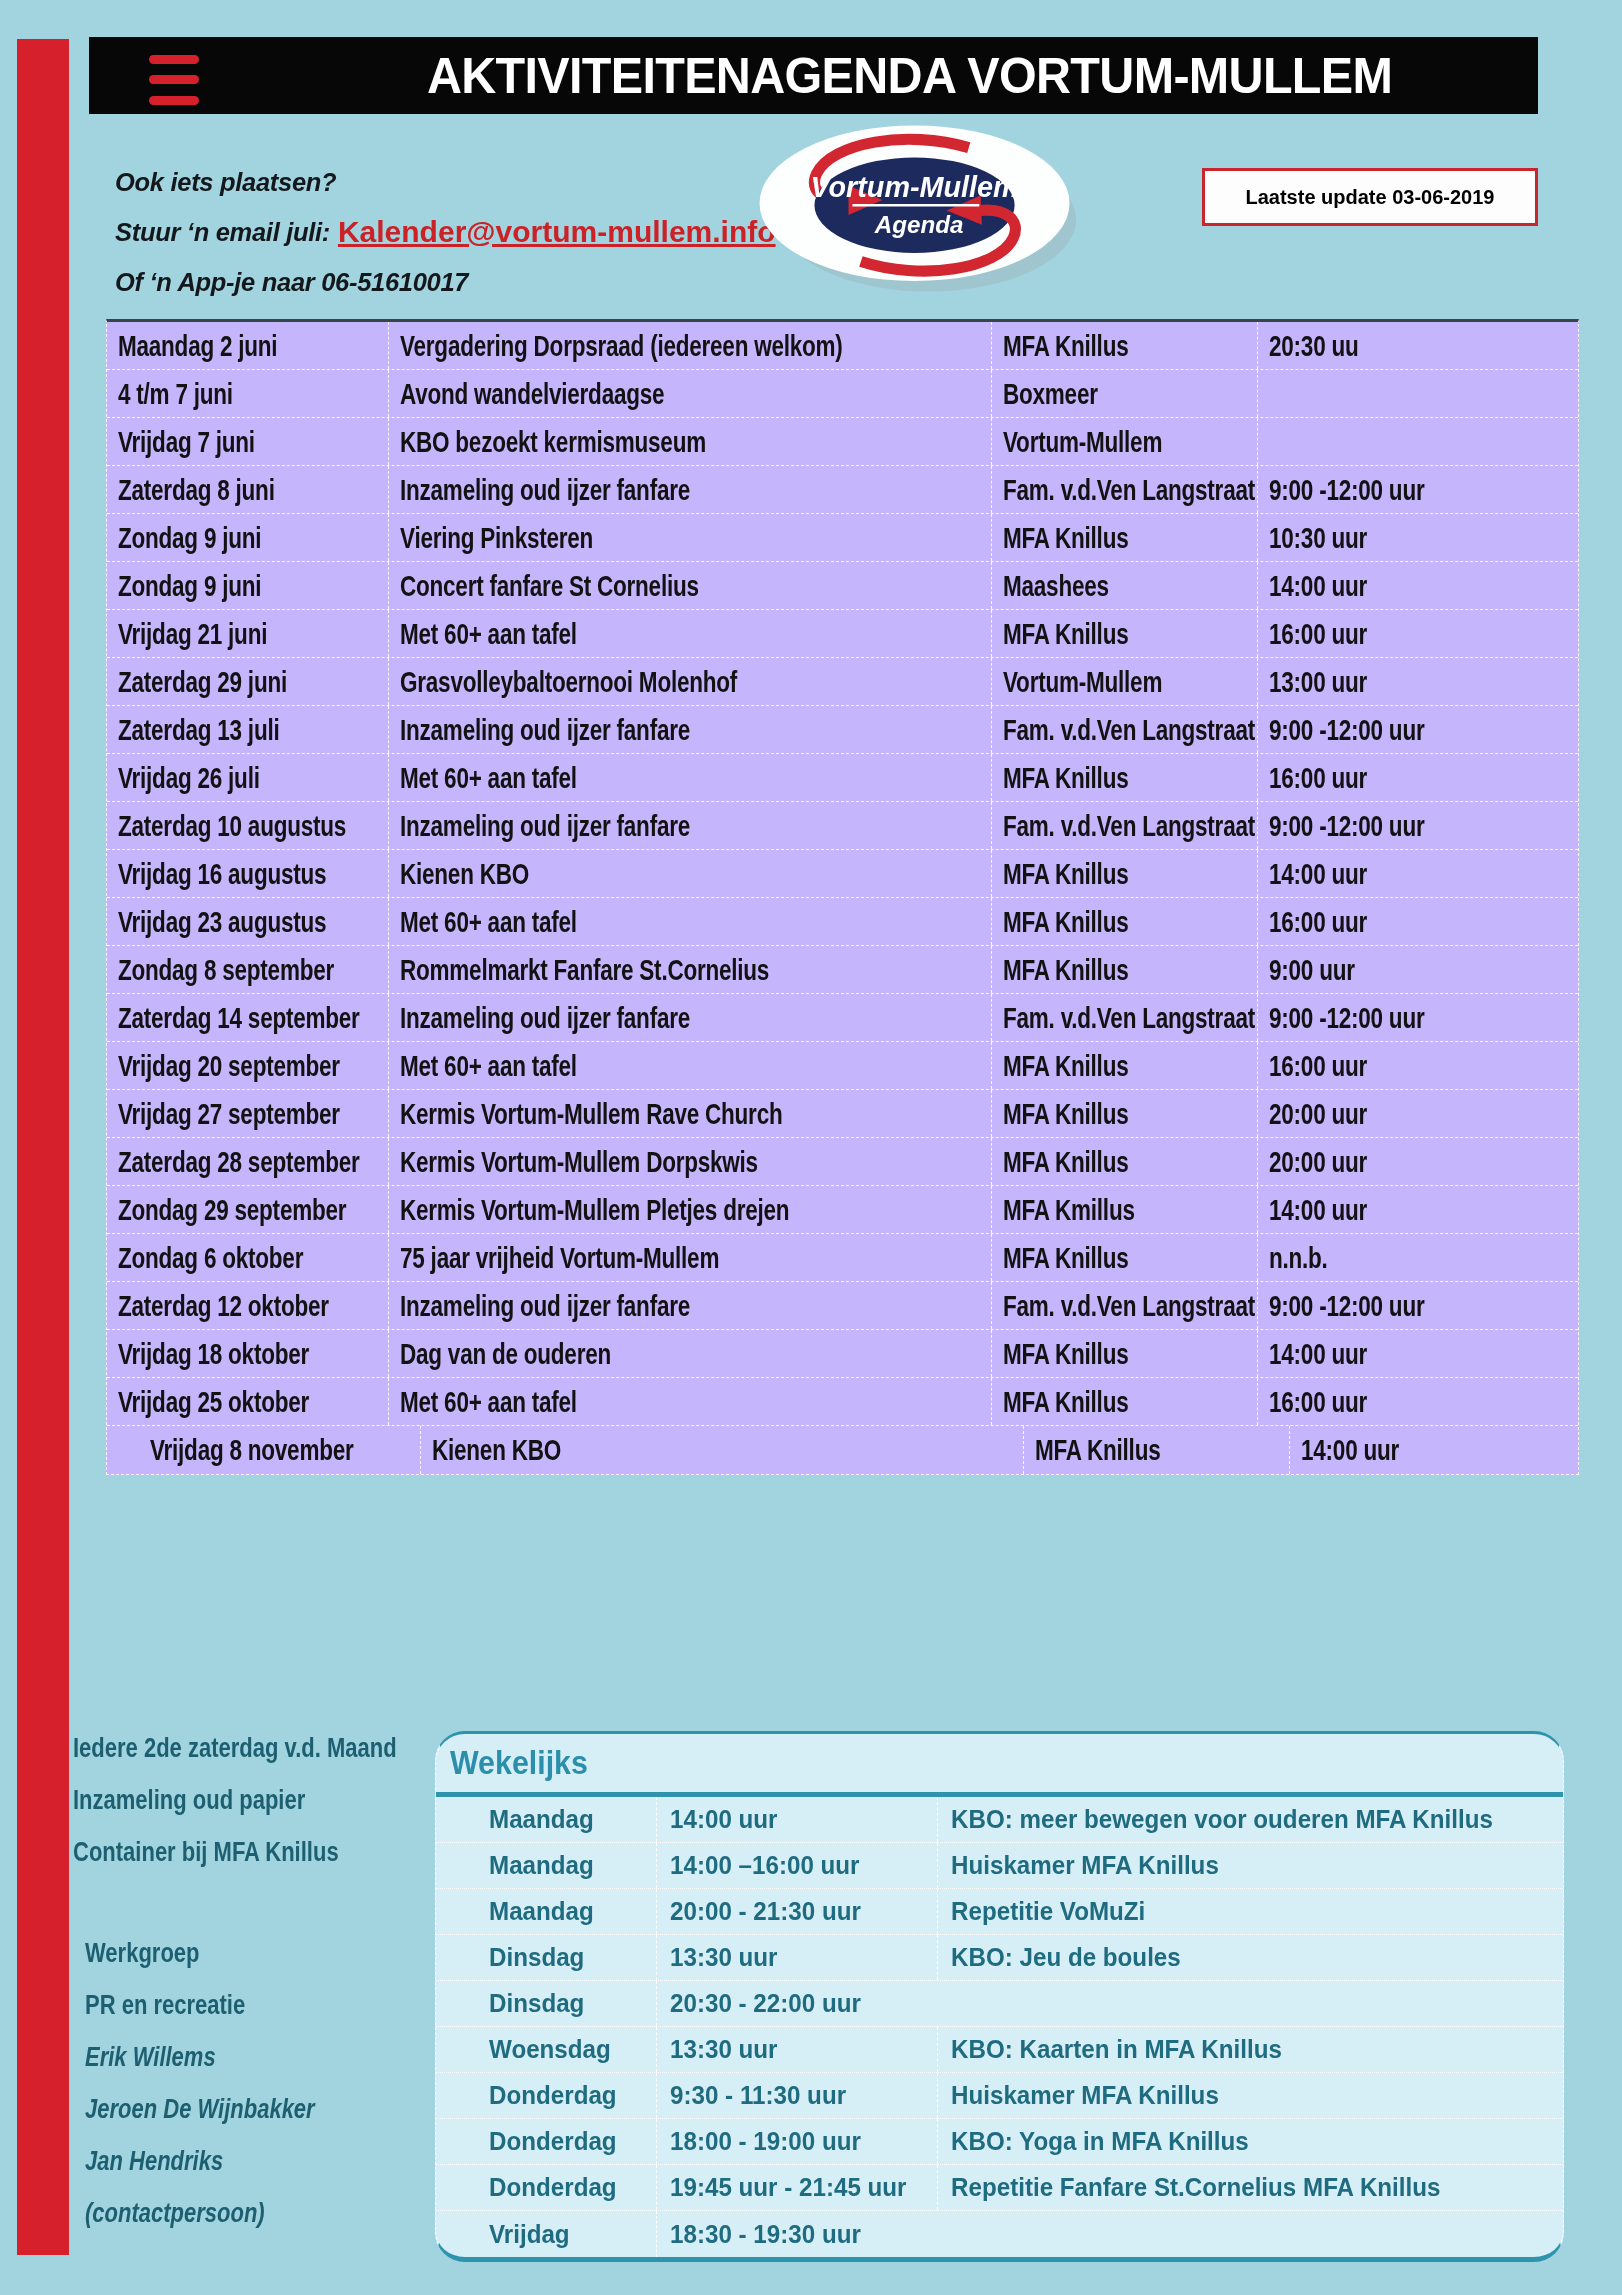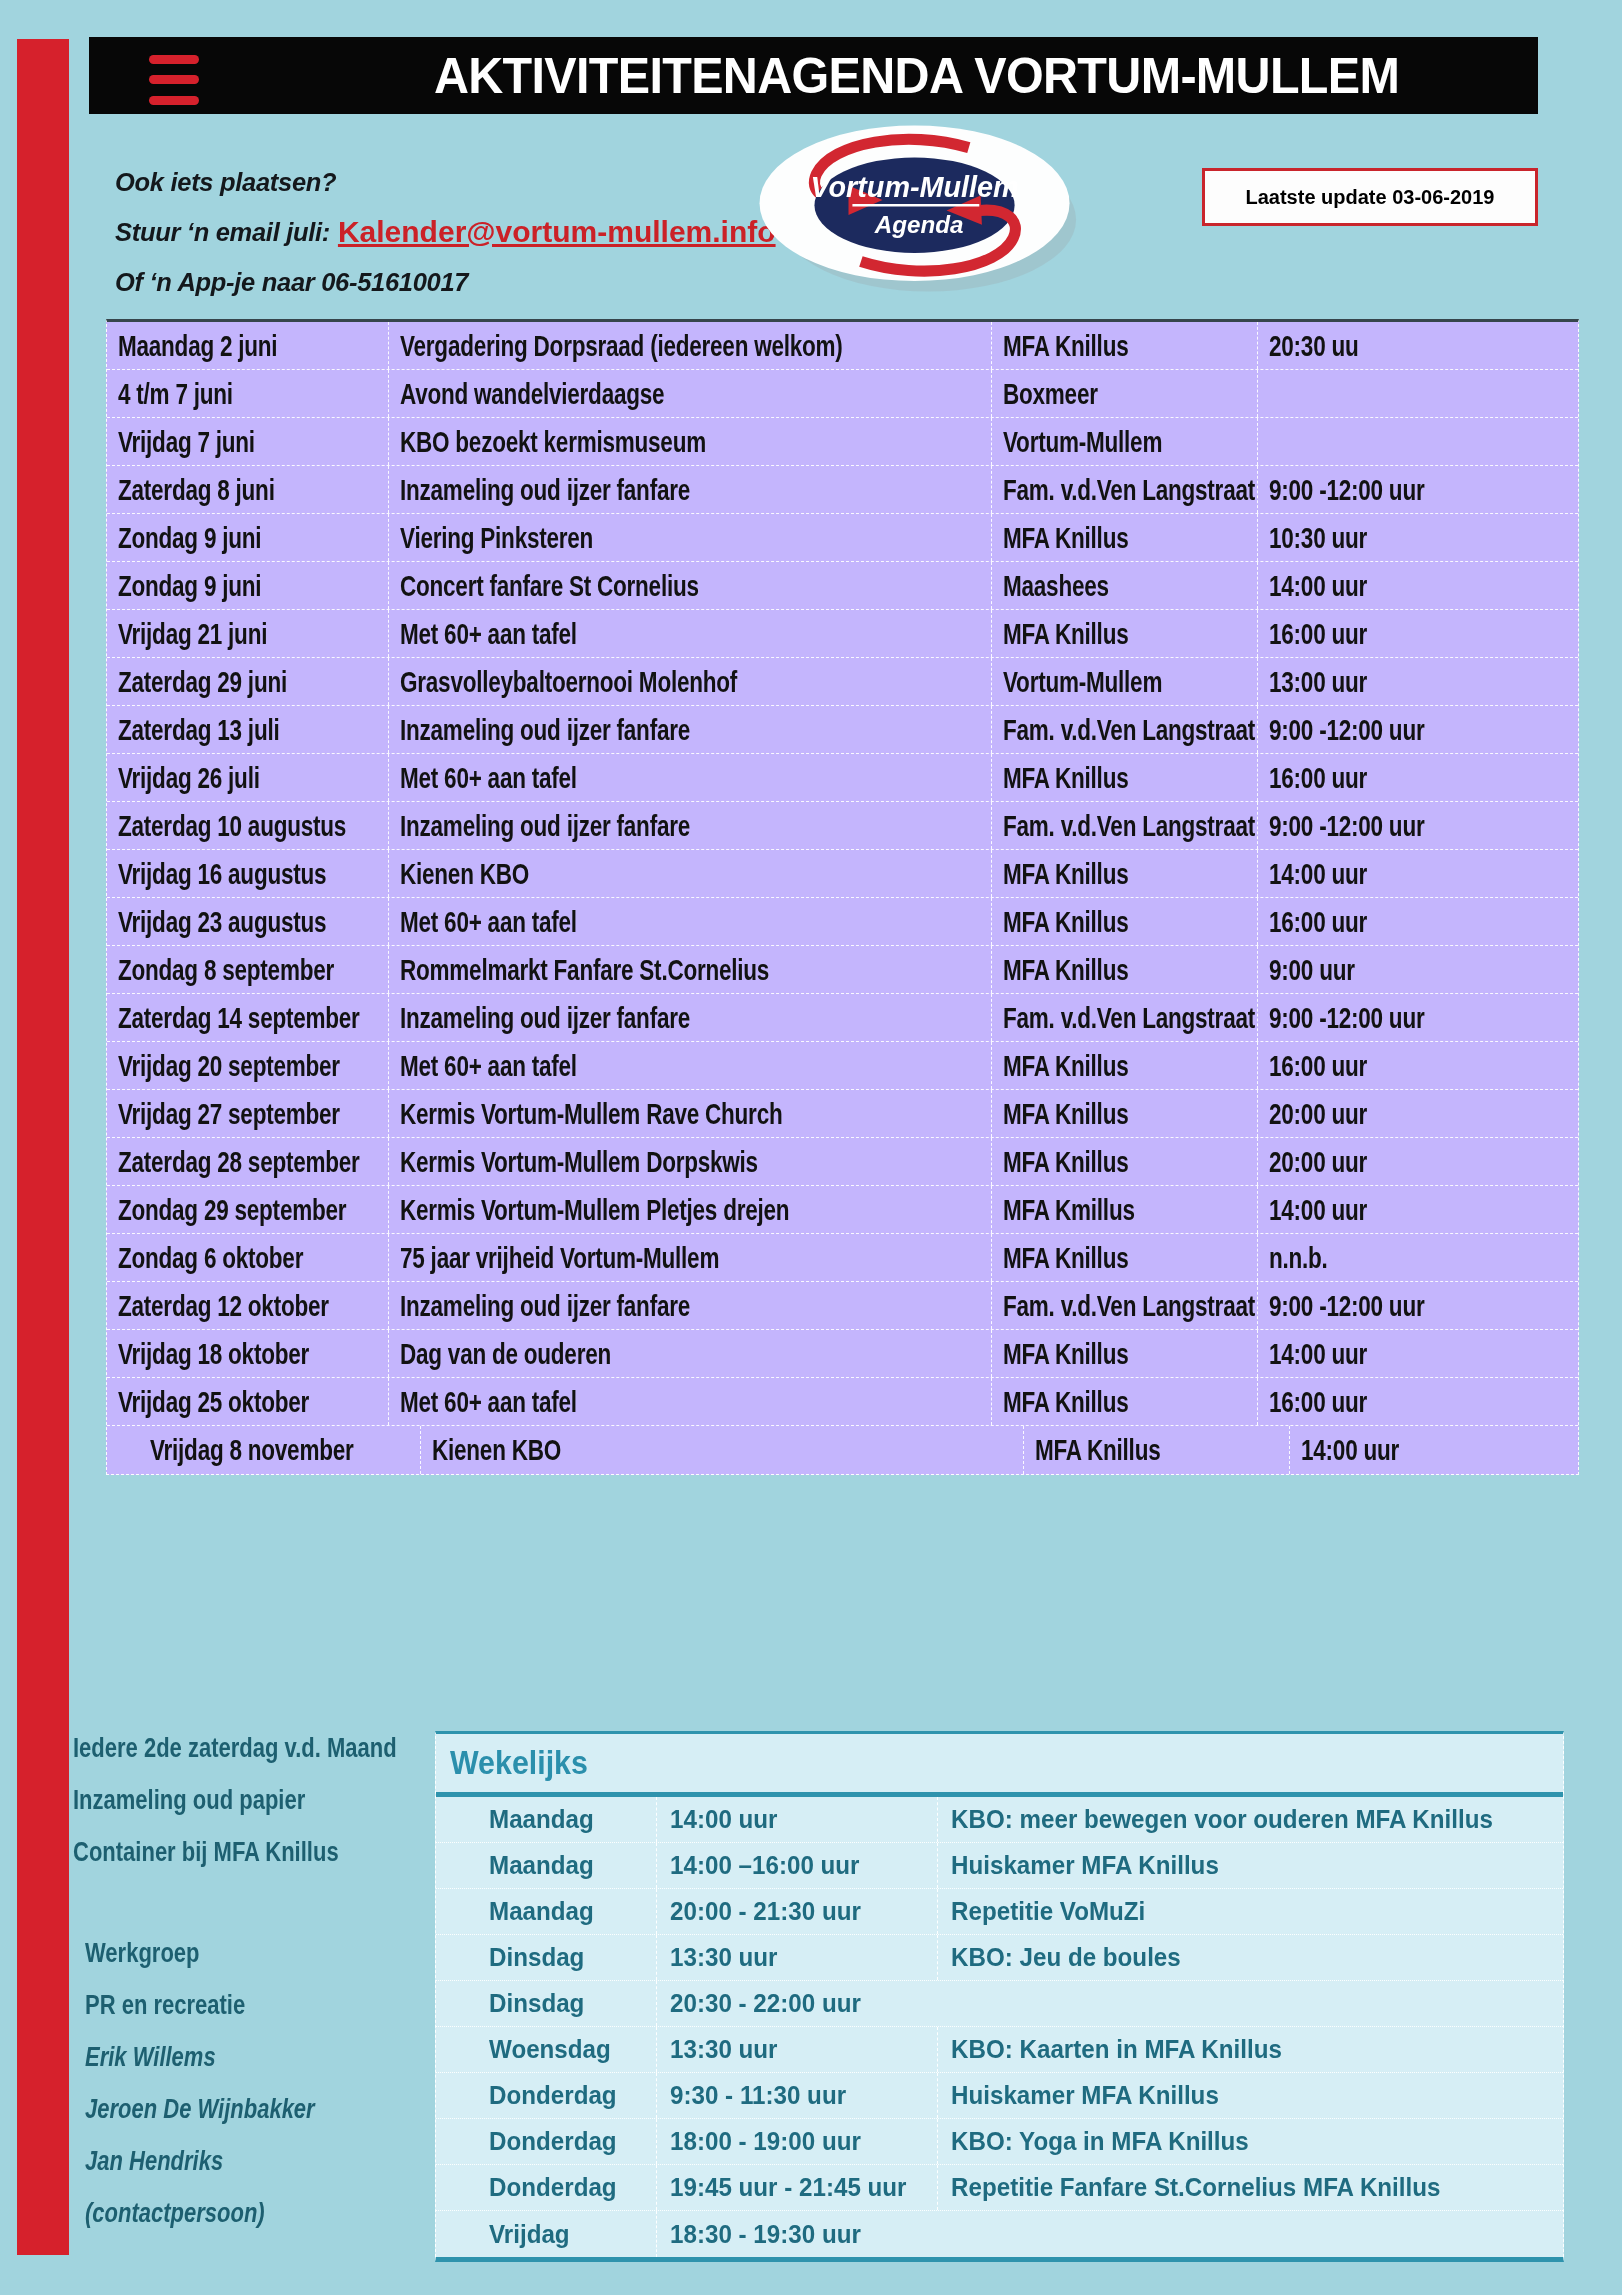--- a/index.html
+++ b/index.html
@@ -11,21 +11,21 @@
   
   .red-stripe { position:absolute; left:17px; top:39px; width:52px; height:2216px; background:#d6212c; }
 
   
   .header-bar { position:absolute; left:89px; top:37px; width:1449px; height:77px; background:#070707; }
   .hamburger { position:absolute; left:60px; top:18.3px; width:50px; height:41px; cursor:pointer; }
   .hamburger .bar { position:absolute; left:0; width:50px; height:9.2px; border-radius:4.6px; background:#d6212c; }
   .hamburger .bar.b1 { top:0; } .hamburger .bar.b2 { top:20px; } .hamburger .bar.b3 { top:41px; }
   .page-title {
     position:absolute; left:419px; top:37px; width:982px; height:77px;
-    display:flex; align-items:center; 
+    display:flex; align-items:center; justify-content:center;
     color:#ffffff; font-weight:bold; font-size:50px; white-space:nowrap;
   }
   .page-title span { display:inline-block; transform:scaleX(.97); letter-spacing:-0.7px; }
 
   
   .contact { position:absolute; left:115px; top:157px; color:#14181c; }
   .contact .cline { height:50px; display:flex; align-items:center; white-space:nowrap;
                     font-weight:bold; font-style:italic; font-size:25.5px; letter-spacing:-0.3px; }
   .email-link { color:#cb2127; text-decoration:underline; font-style:normal; font-size:30px;
                 margin-left:7.9px; letter-spacing:0; cursor:pointer; }
@@ -68,20 +68,21 @@
   .paper-info .pline.indent { padding-left:11.8px; }
   .paper-info .pline.spacer { height:49px; }
 
   
   .weekly-table {
     position:absolute; left:435px; top:1731px; width:1129px;
     background:#d6eef5; box-sizing:border-box;
     border-top:3.9px solid #2e93ad; border-bottom:5.2px solid #2e93ad;
     border-left:1.3px dashed rgba(255,255,255,.95);
     border-right:1.3px dashed rgba(255,255,255,.95);
+    border-radius:30px;
   }
   .weekly-header { height:58px; display:flex; align-items:center; padding-left:14.4px; }
   .weekly-header span { display:inline-block; transform:scaleX(.92); transform-origin:0 50%;
     color:#2b8fac; font-weight:bold; font-size:33px; white-space:nowrap; }
   .weekly-divider { height:5.2px; background:#2e93ad; }
   .weekly-row { display:grid; grid-template-columns:180px 281px 1fr; height:46px;
                 border-bottom:1.3px dotted rgba(255,255,255,.95); box-sizing:border-box; }
   .weekly-row:last-child { border-bottom:none; }
   .weekly-row .cell { display:flex; align-items:center; padding-left:13px;margin-left:40px; }
   .weekly-row .cell + .cell { border-left:1.3px dashed rgba(255,255,255,.95); }

